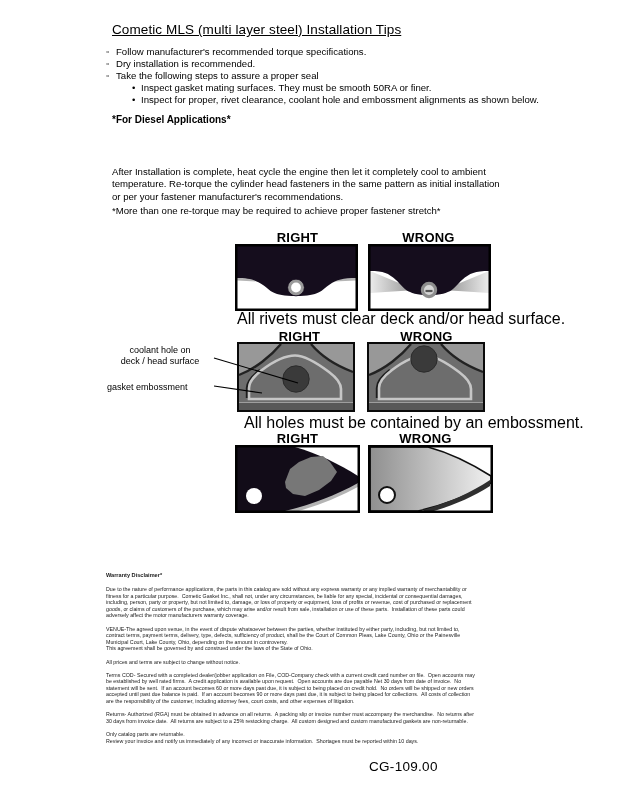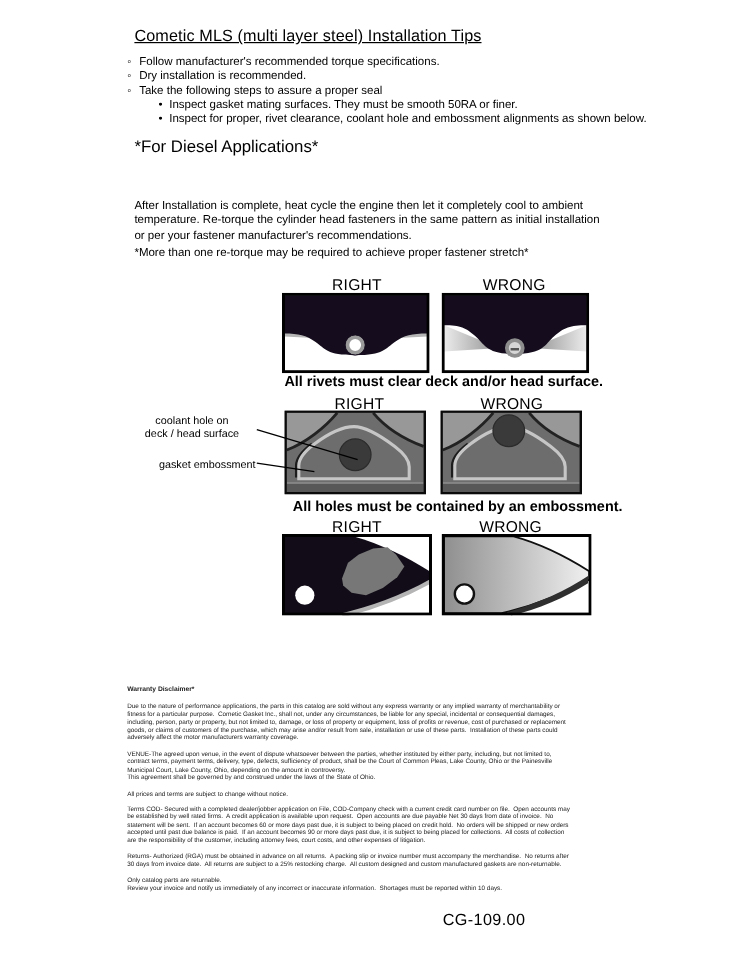--- a/index.html
+++ b/index.html
@@ -9,31 +9,31 @@
 
   .doc-title { position:absolute; left:112px; top:22px; font-size:13.5px; font-weight:normal;
                text-decoration:underline; letter-spacing:0.1px; }
 
   .bullets { position:absolute; left:106px; top:46px; width:480px; font-size:9.6px; line-height:12px; }
   .b-row { display:flex; }
   .b-marker { width:10px; font-size:9.6px; }
   .b-sub { margin-left:26px; }
   .b-sub .b-marker { width:9px; }
 
-  .diesel-heading { position:absolute; left:112px; top:114px; font-size:14px; font-weight:normal; }
+  .diesel-heading { position:absolute; left:112px; top:114px; font-size:10px; font-weight:bold; }
   .para { position:absolute; left:112px; width:470px; font-size:9.6px; line-height:12.4px; white-space:pre-wrap; }
   .para1 { top:133px; }
   .para2 { top:166px; }
   .note  { top:205px; }
 
-  .rw-label { position:absolute; width:125px; text-align:center; font-size:13px; letter-spacing:0.2px; }
+  .rw-label { position:absolute; width:125px; text-align:center; font-size:13px; letter-spacing:0.2px;font-weight:bold; }
   .panel { position:absolute; }
-  .caption { position:absolute; font-size:12px; line-height:11.6px; white-space:pre-wrap;font-weight:bold; }
-
-  .callout { position:absolute; width:106px; text-align:right; font-size:9px; line-height:10.5px; white-space:pre-wrap; }
+  .caption { position:absolute; font-size:16px; line-height:11.6px; white-space:pre-wrap; }
+
+  .callout { position:absolute; width:106px; font-size:9px; line-height:10.5px; white-space:pre-wrap; }
   .callout-coolant { left:107px; top:345px; text-align:center; }
   .callout-emboss  { left:107px; top:382px; }
   .leader-overlay { position:absolute; left:107px; top:340px; z-index:5; }
 
   .legal { position:absolute; left:106px; top:572px; width:450px; font-size:5.3px; line-height:6.45px; color:#1a1a1a; }
   .legal-heading { font-weight:bold; font-size:5.6px; margin-bottom:8px; }
   .legal p { white-space:pre-wrap; margin-bottom:7px; }
 
   .page-number { position:absolute; left:369px; top:759px; font-size:13.5px; letter-spacing:0.3px; }
 </style>

